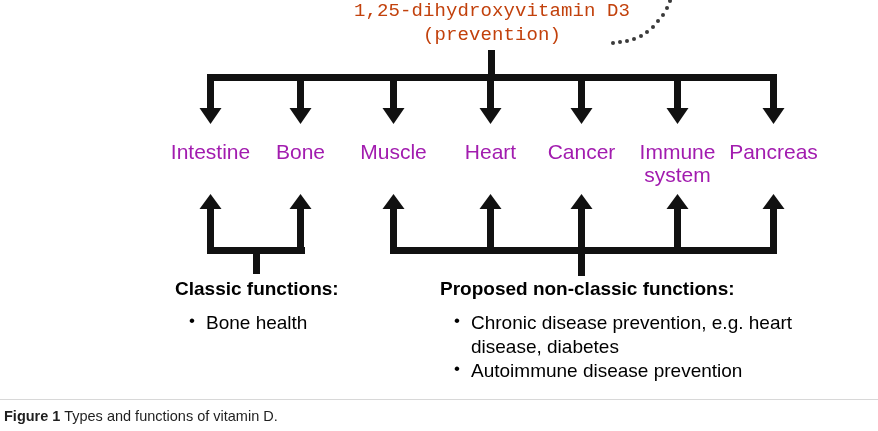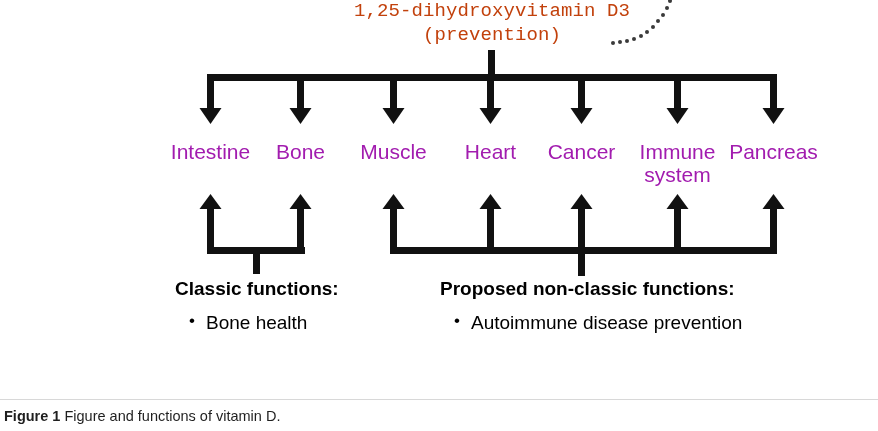--- a/index.html
+++ b/index.html
@@ -139,20 +139,21 @@
 <div class="lbl organ" style="left:625px;top:140px;width:105px;line-height:1.1;white-space:normal;">Immune system</div>
 <div class="lbl organ" style="left:718px;top:140px;width:111px;">Pancreas</div>
 
 <div class="lbl panel-head" style="left:175px;top:278px;">Classic functions:</div>
 <ul class="bullets" style="position:absolute;left:178px;top:302px;width:230px;">
   <li>Bone health</li>
 </ul>
 
 <div class="lbl panel-head" style="left:440px;top:278px;">Proposed non-classic functions:</div>
 <ul class="bullets" style="position:absolute;left:443px;top:302px;width:380px;">
+  <li>Chronic disease prevention, e.g. heart disease, diabetes</li>
   <li>Autoimmune disease prevention</li>
 </ul>
 
 <div class="rule"></div>
 <div class="caption">
   <b>Figure 1</b>
-  <span>Figure and functions of vitamin D.</span>
+  <span>Types and functions of vitamin D.</span>
 </div>
 
 </body></html>

